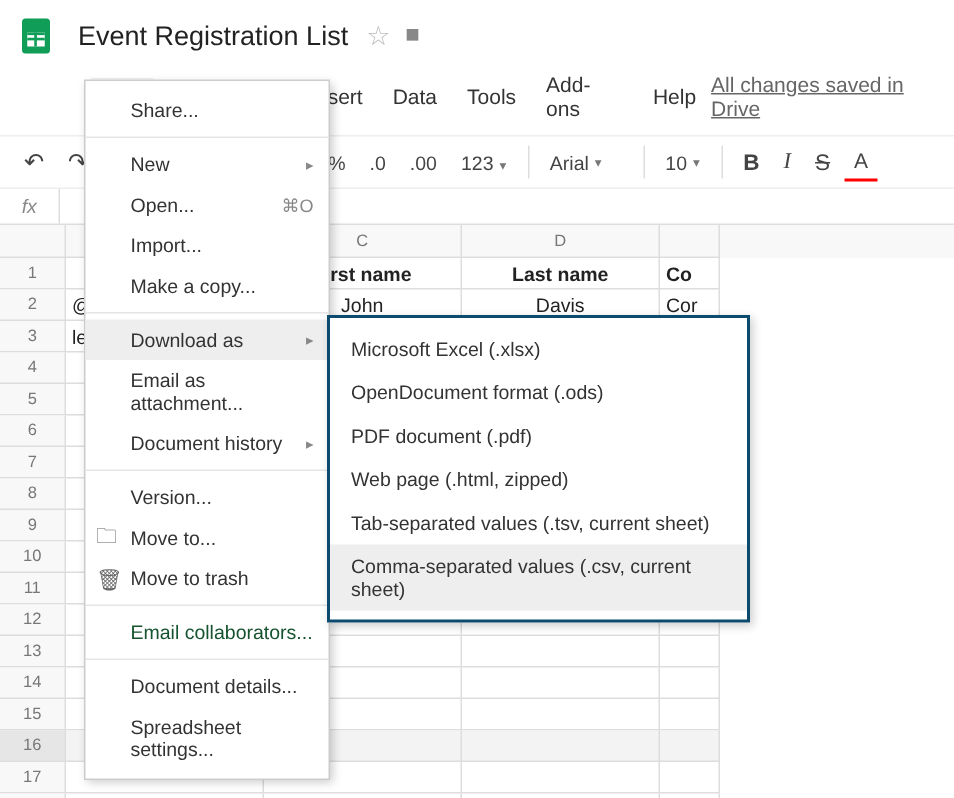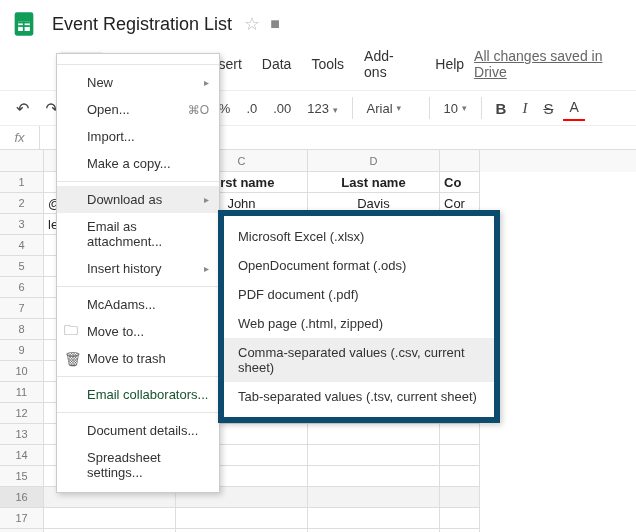--- a/index.html
+++ b/index.html
@@ -50,21 +50,21 @@
 
 .menu { position: absolute; top: 53px; left: 56px; width: 164px; background: #fff; border: 1px solid #ccc; box-shadow: 2px 2px 6px rgba(0,0,0,0.2); font-size: 13px; color: #333; padding: 6px 0; z-index: 10; }
 .mi { display: flex; align-items: center; padding: 6px 10px 6px 30px; position: relative; cursor: pointer; }
 .mi.hi { background: #eee; }
 .mi.disabled { color: #14532d; }
 .mi .sub { margin-left: auto; font-size: 10px; color: #888; }
 .mi .sc { margin-left: auto; font-size: 12px; color: #888; }
 .mi .ico { position: absolute; left: 7px; color: #666; font-size: 14px; }
 .msep { height: 1px; background: #e5e5e5; margin: 4px 0; }
 
-.submenu { position: absolute; top: 210px; left: 218px; width: 282px; background: #fff; border: 6px solid #0c4a6e; box-shadow: 2px 2px 6px rgba(0,0,0,0.2); font-size: 13px; color: #333; padding: 6px 0; z-index: 11; }
+.submenu { position: absolute; top: 210px; left: 218px; width: 282px; background: #fff; border: 2px solid #0c4a6e; box-shadow: 2px 2px 6px rgba(0,0,0,0.2); font-size: 13px; color: #333; padding: 6px 0; z-index: 11; }
 .smi { padding: 7px 14px; cursor: pointer; }
 .smi.hi { background: #eee; }
 </style>
 </head>
 <body>
 
 <div class="titlebar">
   <div class="logo">
     <svg viewBox="0 0 24 24">
         <rect x="4" y="2" width="16" height="20" rx="2" fill="#0f9d58"></rect>
@@ -246,20 +246,23 @@
         <div class="rownum">18</div>
         <div class="cell left"></div>
         <div class="cell"></div>
         <div class="cell"></div>
         <div class="cell colE"></div>
       </div>
     </div>
 </div>
 
 <div class="menu">
+  <div class="mi">
+      <span>Share...</span>
+    </div>
   <div class="msep"></div>
   <div class="mi">
       <span>New</span>
       <span class="sub">▸</span>
     </div>
   <div class="mi">
       <span>Open...</span>
       <span class="sc">⌘O</span>
     </div>
   <div class="mi">
@@ -270,26 +273,26 @@
     </div>
   <div class="msep"></div>
   <div class="mi hi">
       <span>Download as</span>
       <span class="sub">▸</span>
     </div>
   <div class="mi">
       <span>Email as attachment...</span>
     </div>
   <div class="mi">
-      <span>Insert history</span>
+      <span>Document history</span>
       <span class="sub">▸</span>
     </div>
   <div class="msep"></div>
   <div class="mi">
-      <span>McAdams...</span>
+      <span>Version...</span>
     </div>
   <div class="mi">
       <span class="ico">🗀</span>
       <span>Move to...</span>
     </div>
   <div class="mi">
       <span class="ico">🗑</span>
       <span>Move to trash</span>
     </div>
   <div class="msep"></div>
@@ -304,15 +307,15 @@
       <span>Spreadsheet settings...</span>
     </div>
 
 </div>
 
 <div class="submenu">
   <div class="smi">Microsoft Excel (.xlsx)</div>
   <div class="smi">OpenDocument format (.ods)</div>
   <div class="smi">PDF document (.pdf)</div>
   <div class="smi">Web page (.html, zipped)</div>
+  <div class="smi">Tab-separated values (.tsv, current sheet)</div>
   <div class="smi hi">Comma-separated values (.csv, current sheet)</div>
-  <div class="smi">Tab-separated values (.tsv, current sheet)</div>
 </div>
 
 </body></html>

